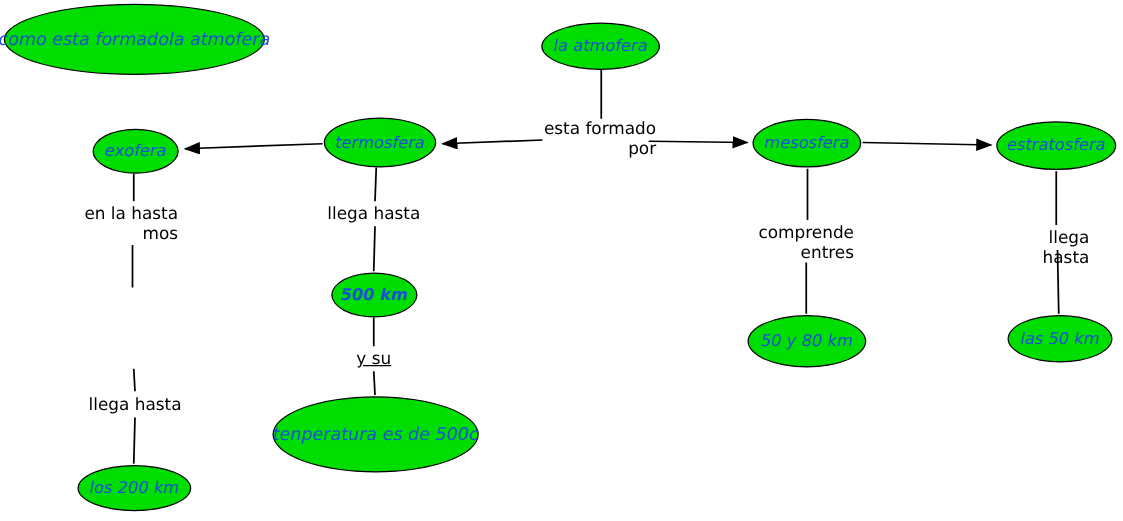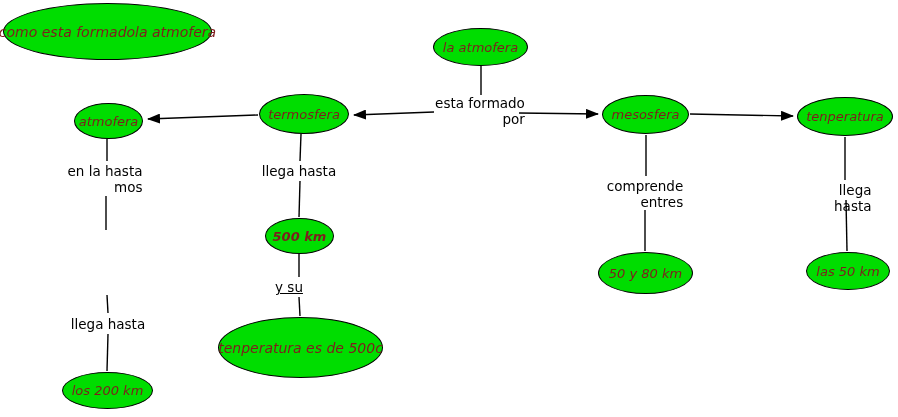--- a/index.html
+++ b/index.html
@@ -32,21 +32,21 @@
     z-index: 2;
     box-sizing: border-box;
     background: var(--node-fill);
     border: 1.6px solid var(--node-stroke);
     border-radius: 50%;
     display: flex;
     align-items: center;
     justify-content: center;
     font-style: italic;
     font-size: 13px;
-    color: #7f1d1d;
+    color: #1d4ed8;
     white-space: nowrap;
     cursor: default;
   }
   .node.lg { font-size: 14px; }
   .edge-label {
     position: absolute;
     z-index: 2;
     transform: translateX(-50%);
     text-align: right;
     font-size: 13.5px;
@@ -92,38 +92,38 @@
     <line x1="645" y1="210" x2="645" y2="251"></line>
 
     <line x1="845" y1="137" x2="845" y2="180"></line>
     <line x1="846" y1="200" x2="847" y2="251"></line>
   </svg>
 
   <div class="node lg" style="left:3px;   top:3px;   width:209px; height:57px;">
     <span>como esta formadola atmofera</span>
   </div>
 
-  <div class="node" style="left:433px; top:28px;  width:95px;  height:38px;align-items:center;">
+  <div class="node" style="left:433px; top:18px;  width:95px;  height:38px;align-items:center;">
     <span>la atmofera</span>
   </div>
 
   <div class="node" style="left:74px;  top:103px; width:69px;  height:36px;">
-    <span>atmofera</span>
+    <span>exofera</span>
   </div>
 
   <div class="node" style="left:602px; top:95px;  width:87px;  height:39px;">
     <span>mesosfera</span>
   </div>
 
   <div class="node" style="left:259px; top:94px;  width:90px;  height:40px;">
     <span>termosfera</span>
   </div>
 
   <div class="node" style="left:797px; top:97px;  width:96px;  height:39px;">
-    <span>tenperatura</span>
+    <span>estratosfera</span>
   </div>
 
 
   <div class="node" style="left:265px; top:218px; width:69px;  height:36px;font-weight:bold;">
     <span>500 km</span>
   </div>
 
   <div class="node lg" style="left:218px; top:317px; width:165px; height:61px;">
     <span>tenperatura es de 500c</span>
   </div>
@@ -148,15 +148,15 @@
 
   <div class="edge-label" style="left:299px; top:163px;">llega hasta</div>
 
   <div class="edge-label" style="left:645px; top:178px;">comprende
 entres</div>
 
   <div class="edge-label" style="left:845px; top:182px;">llega hasta</div>
 
   <div class="edge-label" style="left:108px; top:316px;">llega hasta</div>
 
-  <div class="edge-label" style="left:289px; top:279px;text-decoration:underline;">y su</div>
+  <div class="edge-label" style="left:299px; top:279px;text-decoration:underline;">y su</div>
 
 </div>
 
 </body></html>

